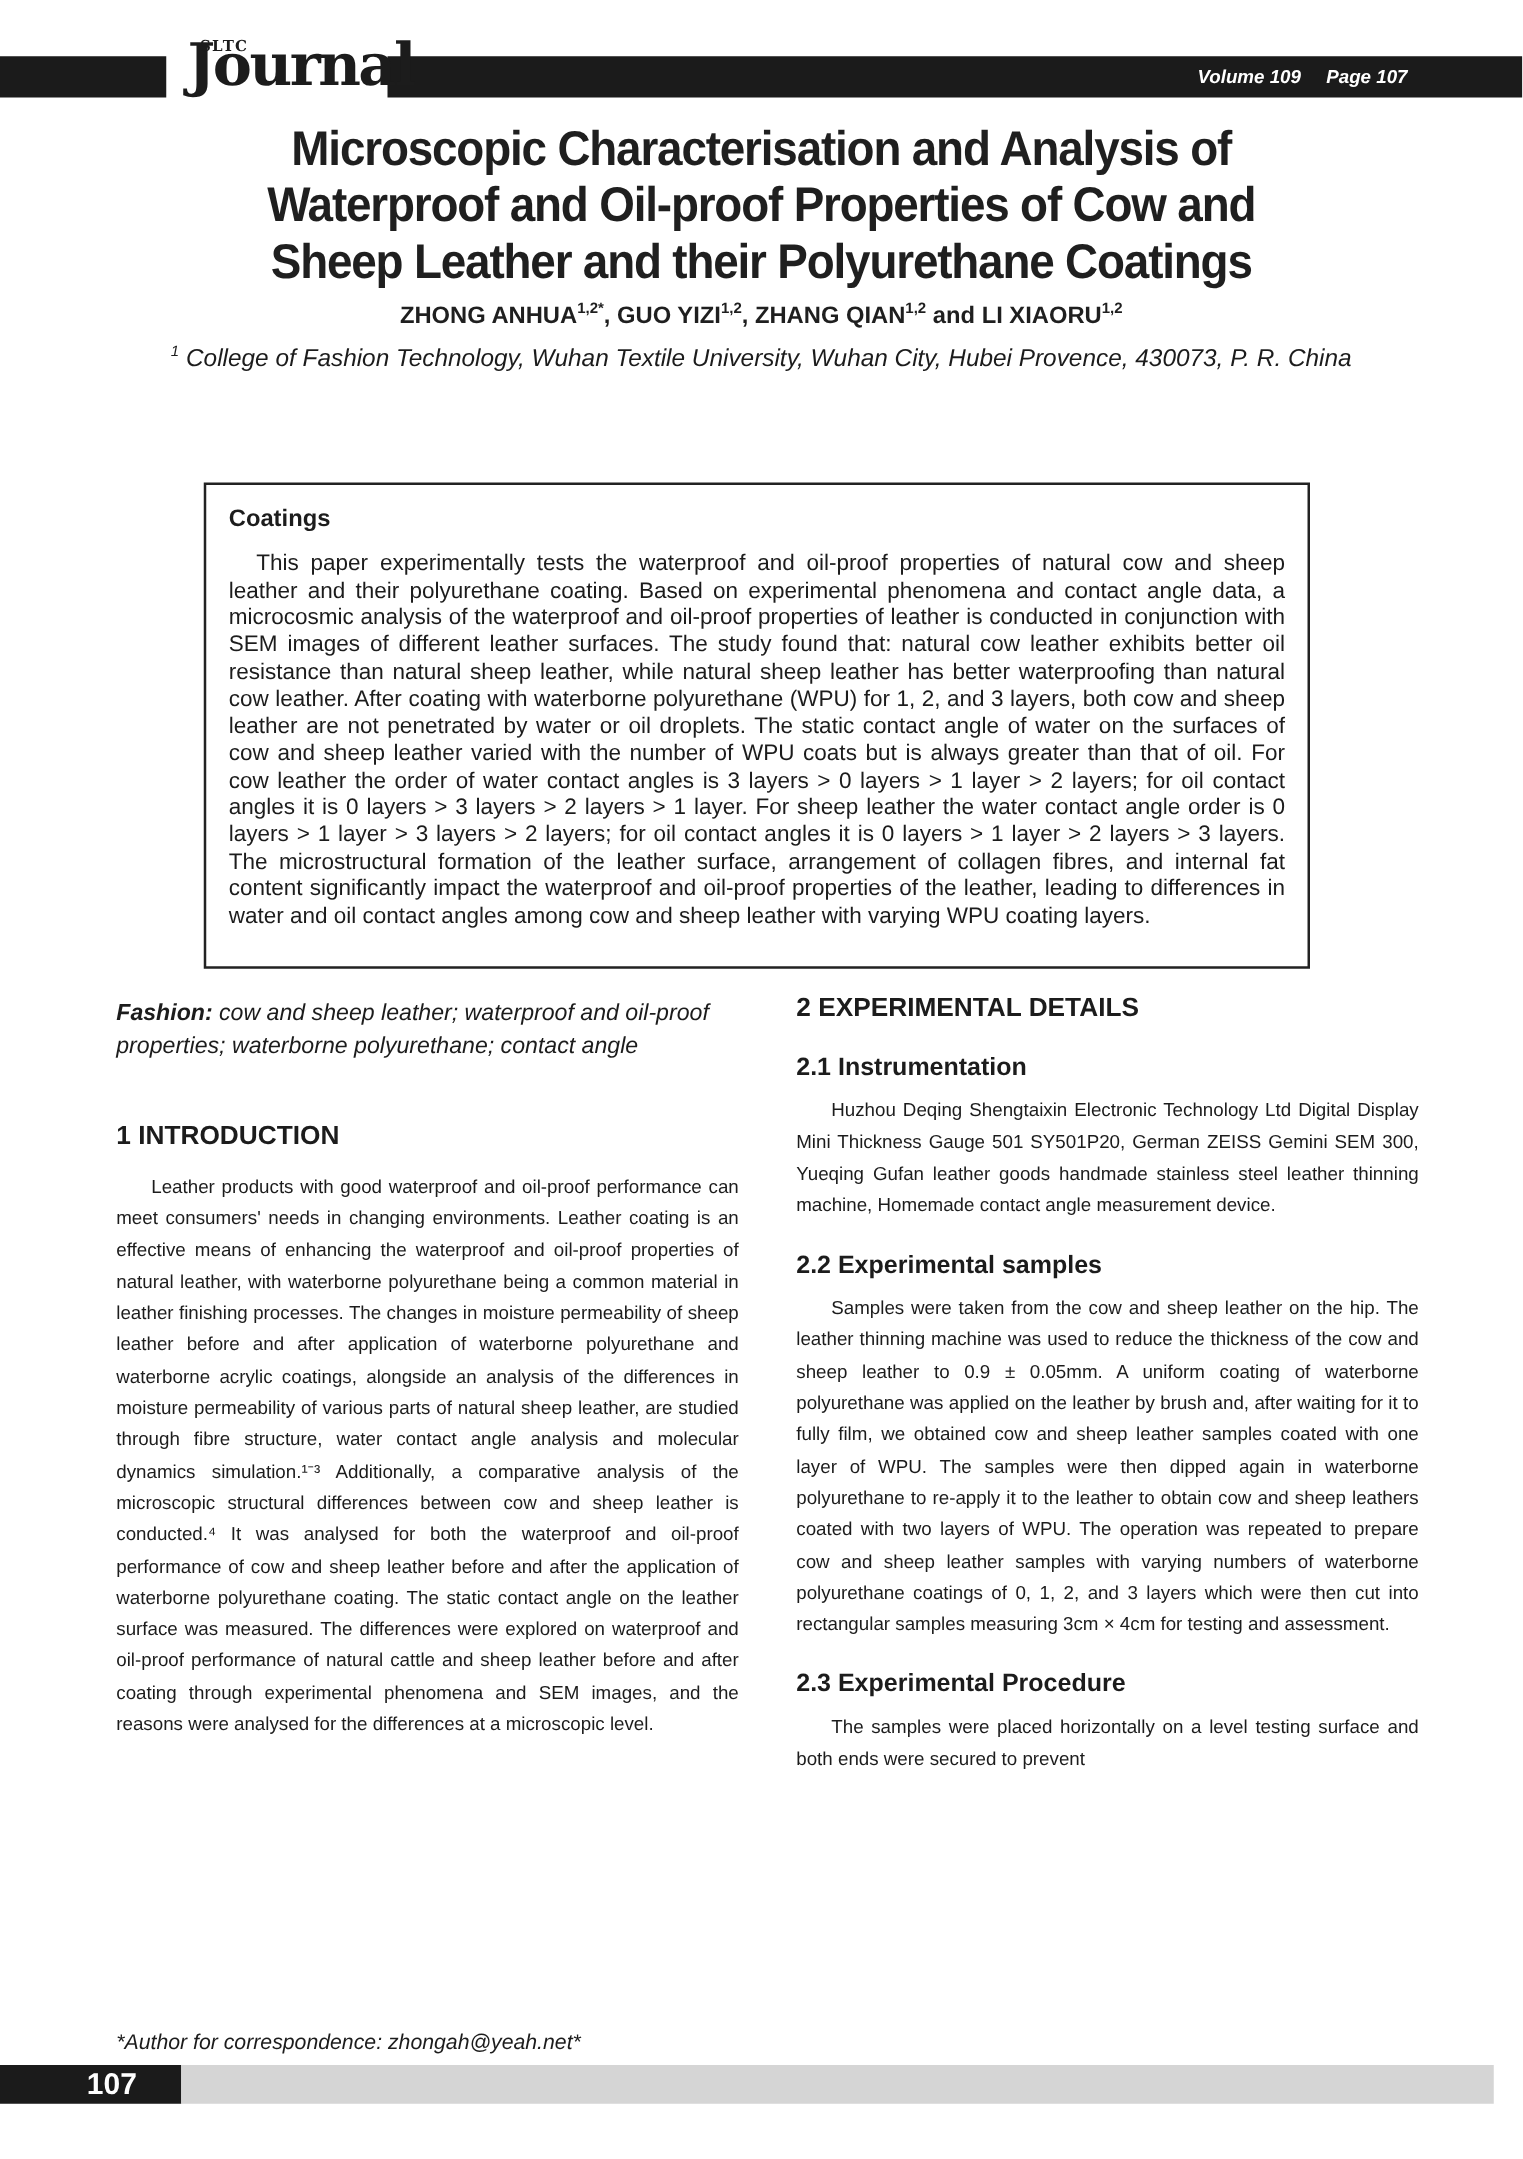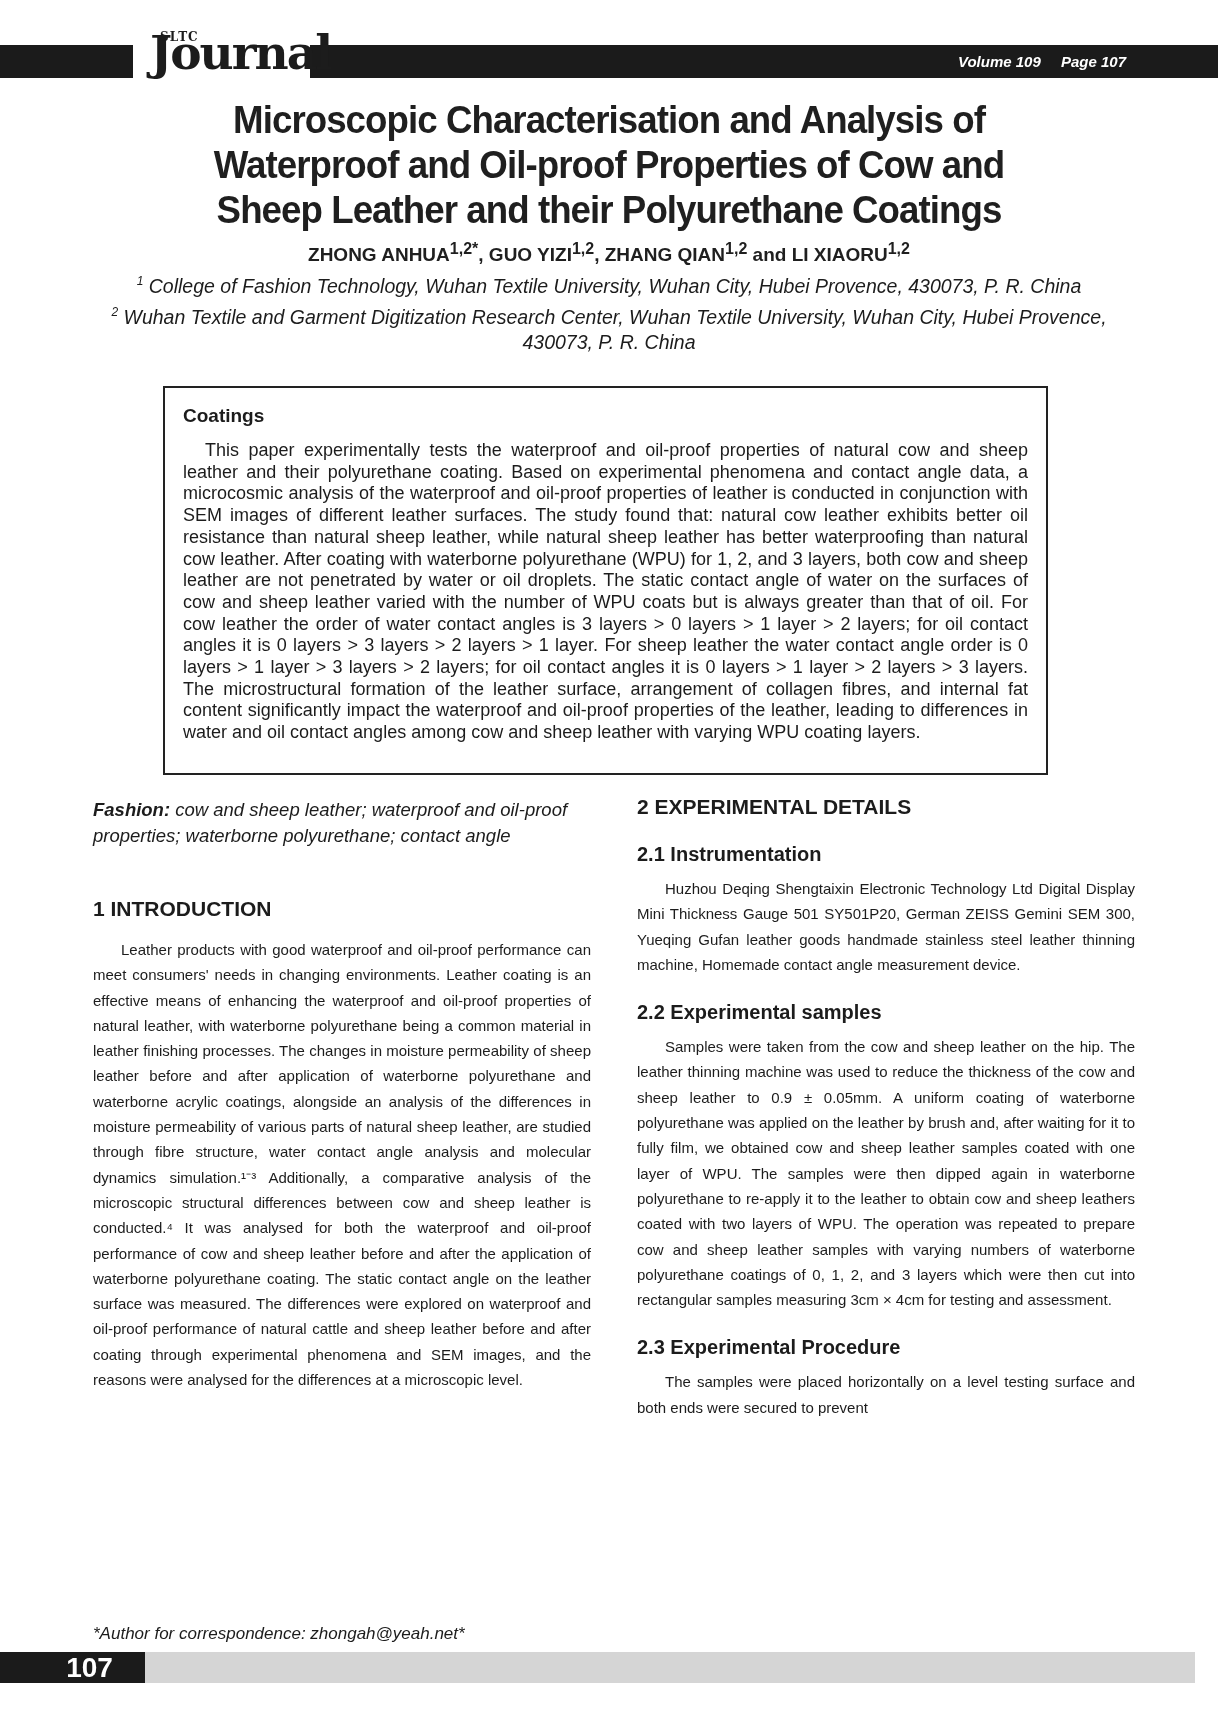--- a/index.html
+++ b/index.html
@@ -28,21 +28,21 @@
   
   .title-block {
     position:absolute; top:97px; left:0; right:0; text-align:center;
     font-weight:bold; font-size:39px; line-height:45px; letter-spacing:-1px;
     transform:scaleX(0.94); color:#1f1f1f;
   }
   .authors {
     position:absolute; top:240px; left:0; right:0; text-align:center;
     font-weight:bold; font-size:19px; color:#1f1f1f;
   }
-  .authors sup { font-size:16px; }
+  .authors sup { font-size:12px; }
   .affils {
     position:absolute; top:268px; left:50%; transform:translateX(-50%);
     width:1060px; text-align:center; font-style:italic; font-size:19.5px; line-height:26px;
   }
   .affils sup { font-size:12px; }
   
   .abstract-box {
     position:absolute; left:163px; top:386px; width:885px; height:389px;
     border:2px solid #222; box-sizing:border-box; padding:17px 18px;
   }
@@ -65,21 +65,21 @@
   .h-sub.first { }
   .body-par {
     font-size:15px; line-height:25.3px; text-align:justify; text-indent:28px; margin:0;
   }
   
   .footnote {
     position:absolute; left:93px; top:1624px; font-style:italic; font-size:17px;
   }
   .footer-black {
     position:absolute; left:0; top:1652px; width:145px; height:31px;
-    background:#1b1b1b; color:#fff; font-weight:bold; font-size:28px;
+    background:#1b1b1b; color:#fff; font-weight:bold; font-size:24px;
     line-height:31px; text-align:center; box-sizing:border-box; padding-left:34px;
   }
   .footer-gray {
     position:absolute; left:145px; right:23px; top:1652px; height:31px; background:#d5d5d5;
   }
 </style>
 </head>
 <body>
 
 <div class="page">
@@ -100,21 +100,20 @@
     <div>Waterproof and Oil-proof Properties of Cow and</div>
     <div>Sheep Leather and their Polyurethane Coatings</div>
   </div>
 
   <div class="authors">
     <span><span>ZHONG ANHUA</span><sup>1,2*</sup><span>, </span></span><span><span>GUO YIZI</span><sup>1,2</sup><span>, </span></span><span><span>ZHANG QIAN</span><sup>1,2</sup><span> and </span></span><span><span>LI XIAORU</span><sup>1,2</sup></span>
   </div>
 
   <div class="affils">
     <div><sup>1</sup><span> College of Fashion Technology, Wuhan Textile University, Wuhan City, Hubei Provence, 430073, P. R. China</span></div>
-    <div><sup>2</sup><span> Wuhan Textile and Garment Digitization Research Center, Wuhan Textile University, Wuhan City, Hubei Provence, 430073, P. R. China</span></div>
   </div>
 
   <div class="abstract-box">
     <p class="abstract-heading">Coatings</p>
     <p class="abstract-text">This paper experimentally tests the waterproof and oil-proof properties of natural cow and sheep leather and their polyurethane coating. Based on experimental phenomena and contact angle data, a microcosmic analysis of the waterproof and oil-proof properties of leather is conducted in conjunction with SEM images of different leather surfaces. The study found that: natural cow leather exhibits better oil resistance than natural sheep leather, while natural sheep leather has better waterproofing than natural cow leather. After coating with waterborne polyurethane (WPU) for 1, 2, and 3 layers, both cow and sheep leather are not penetrated by water or oil droplets. The static contact angle of water on the surfaces of cow and sheep leather varied with the number of WPU coats but is always greater than that of oil. For cow leather the order of water contact angles is 3 layers &gt; 0 layers &gt; 1 layer &gt; 2 layers; for oil contact angles it is 0 layers &gt; 3 layers &gt; 2 layers &gt; 1 layer. For sheep leather the water contact angle order is 0 layers &gt; 1 layer &gt; 3 layers &gt; 2 layers; for oil contact angles it is 0 layers &gt; 1 layer &gt; 2 layers &gt; 3 layers. The microstructural formation of the leather surface, arrangement of collagen fibres, and internal fat content significantly impact the waterproof and oil-proof properties of the leather, leading to differences in water and oil contact angles among cow and sheep leather with varying WPU coating layers.</p>
   </div>
 
   <div class="keywords">
     <b>Fashion:</b><span> cow and sheep leather; waterproof and oil-proof properties; waterborne polyurethane; contact angle</span>
   </div>

